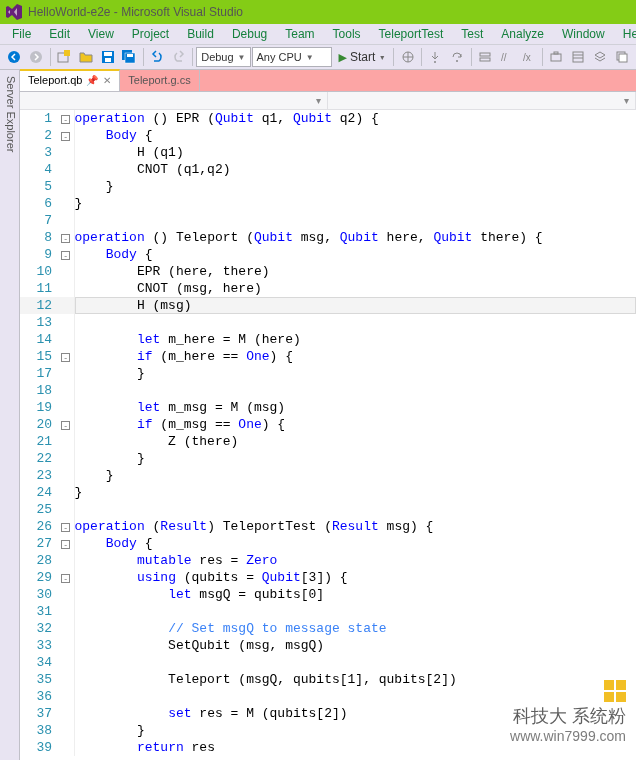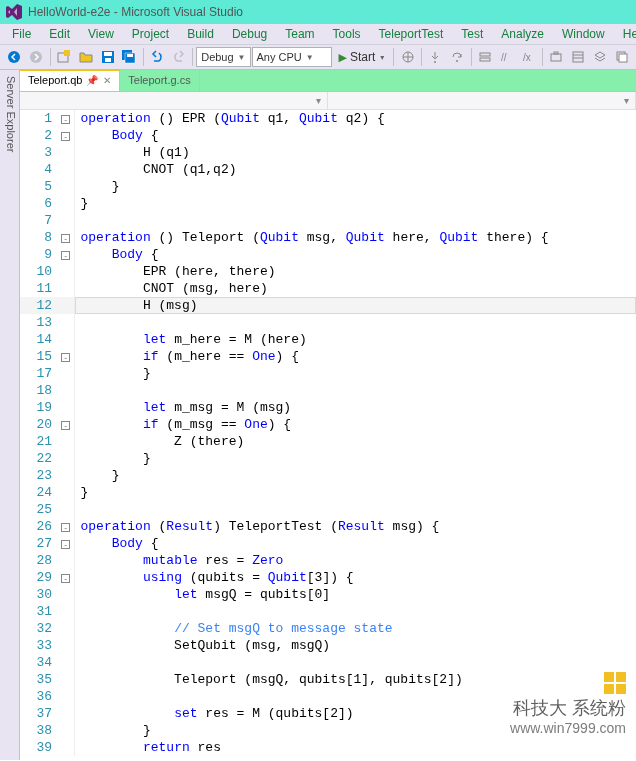--- a/index.html
+++ b/index.html
@@ -1,50 +1,50 @@
 <!DOCTYPE html>
 <html><head>
 <meta charset="utf-8">
 <style>
   * { margin:0; padding:0; box-sizing:border-box; }
   body { font-family: "Segoe UI", Tahoma, sans-serif; font-size:12px; background:#fff; color:#333; width:636px; height:761px; overflow:hidden; position:relative; }
-  .titlebar { height:24px; background:#5eead4; display:flex; align-items:center; padding:12px 6px; gap:6px; color:#555; }
+  .titlebar { height:24px; background:#84cc16; display:flex; align-items:center; padding:12px 6px; gap:6px; color:#555; }
   .vs-logo { width:16px; height:16px; }
   .menubar { height:20px; background:#e8e4f2; display:flex; align-items:center; padding:0 4px; gap:2px; }
   .menubar span { padding:2px 8px; color:#15803d; cursor:pointer; }
   .toolbar { height:26px; background:#e8e4f2; border-top:1px solid #d0d0d8; border-bottom:1px solid #c0c0c8; display:flex; align-items:center; padding:0 4px; gap:1px; }
   .tb-btn { width:22px; height:22px; display:flex; align-items:center; justify-content:center; cursor:pointer; }
   .tb-sep { width:1px; height:18px; background:#c0c0c8; margin:0 2px; }
   .tb-combo { height:20px; border:1px solid #b0b0b8; background:#fff; font-size:11px; padding:1px 4px; display:flex; align-items:center; gap:4px; cursor:pointer; }
   .tb-combo .chev { font-size:8px; color:#666; }
   .start-btn { display:flex; align-items:center; gap:3px; padding:0 6px; color:#333; cursor:pointer; }
   .start-tri { color:#388a34; font-size:11px; }
   .side-tab { position:absolute; left:0; top:70px; width:20px; background:#e8e4f2; border-right:1px solid #c0c0c8; writing-mode:vertical-rl; text-orientation:mixed; font-size:11px; color:#555; padding:6px 2px; display:flex; flex-direction:column; gap:10px; height:690px;}
   .side-tab span{cursor:pointer;}
   .editor-area { position:absolute; left:20px; top:70px; right:0; bottom:0; background:#fff; display:flex; flex-direction:column; }
-  .tabstrip { height:22px; background:#86efac; display:flex; align-items:flex-end; border-bottom:1px solid #c0c0c8; }
+  .tabstrip { height:22px; background:#fca5a5; display:flex; align-items:flex-end; border-bottom:1px solid #c0c0c8; }
   .tab { height:22px; padding:3px 8px; font-size:11px; color:#555; border-right:1px solid #c0c0c8; display:flex; align-items:center; gap:4px; cursor:pointer; }
   .tab.active { background:#fff; color:#000; border-top:2px solid #f0c420; padding-top:1px; }
   .tab .pin { color:#888; font-size:10px; }
   .tab .close { font-size:10px; color:#888; }
   .dd-bar { height:18px; background:#f6f6f8; border-bottom:1px solid #e0e0e4; display:flex; }
   .dd-bar div { width:50%; border-right:1px solid #e0e0e4; display:flex; justify-content:flex-end; align-items:center; padding-right:6px; font-size:10px; color:#888; cursor:pointer; }
   .code-scroll { flex:1; overflow:hidden; position:relative; }
   .code-table { font-family: Consolas, "Courier New", monospace; font-size:13px; line-height:17px; border-collapse:collapse; width:100%; }
   .code-table td { vertical-align:top; }
   .gutter { width:38px; text-align:right; padding-right:6px; color:#2b91af; background:#fff; user-select:none; }
   .fold-col { width:16px; text-align:center; color:#888; background:#fff; border-right:1px solid #eee; user-select:none; }
   .fold-box { display:inline-block; width:9px; height:9px; border:1px solid #888; font-size:8px; line-height:7px; text-align:center; color:#666; cursor:pointer; }
-  .code-cell { padding-left:6px; white-space:pre; color:#000; }
+  .code-cell { padding-left:0; white-space:pre; color:#000; }
   .kw { color:#0000ff; }
   .ty { color:#0000ff; }
   .cm { color:#3b82f6; }
   .cur-line td { background:#f4f4f4; }
   .cur-line .code-cell { box-shadow: inset 0 0 0 1px #d8d8d8; }
-  .watermark { position:absolute; right:10px; bottom:25px; text-align:right; opacity:.85; pointer-events:none; }
+  .watermark { position:absolute; right:10px; bottom:17px; text-align:right; opacity:.85; pointer-events:none; }
   .watermark .sq { display:inline-grid; grid-template-columns:10px 10px; grid-gap:2px; margin-bottom:2px;}
   .watermark .sq span{width:10px;height:10px;background:#f0b400;}
   .watermark .t1{font-size:18px; color:#444; font-family:"Microsoft YaHei",sans-serif;}
   .watermark .t2{font-size:14px; color:#666;}
 </style>
 </head>
 <body>
 
 <div class="titlebar">
   <svg class="vs-logo" viewBox="0 0 16 16">

